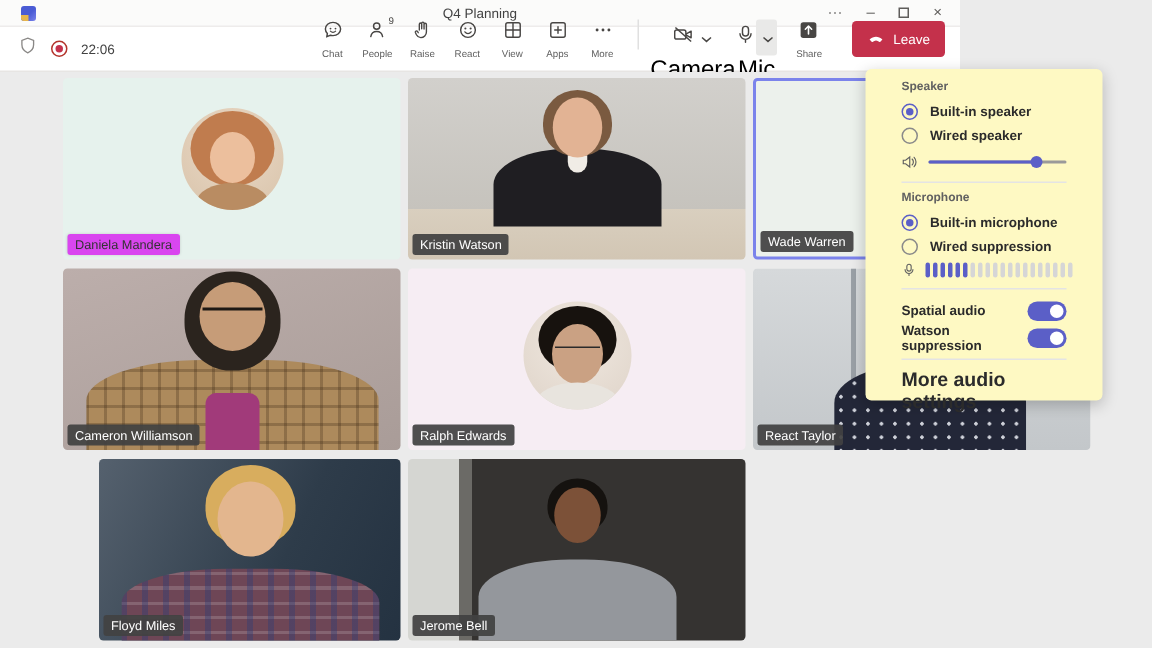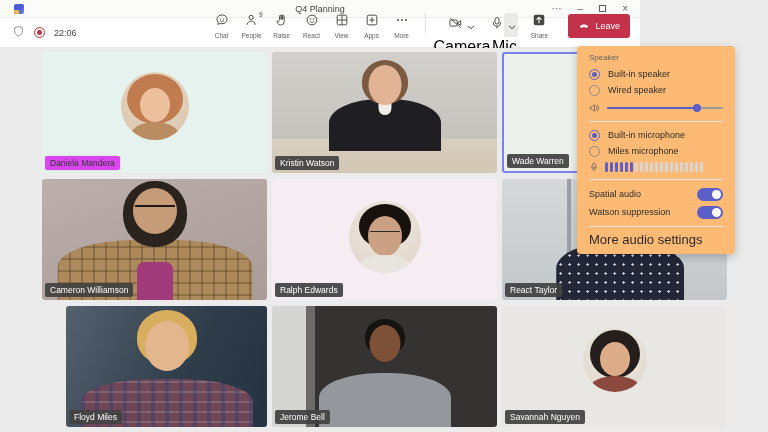--- a/index.html
+++ b/index.html
@@ -124,23 +124,23 @@
       background-image:repeating-linear-gradient(90deg, rgba(40,60,120,.38) 0 4px, transparent 4px 14px),
                        repeating-linear-gradient(0deg, rgba(255,255,255,.16) 0 2px, transparent 2px 10px);
       border-radius:42% 42% 0 0; }
 
   .t-jerome { background:linear-gradient(90deg,#d5d6d2 0 15%, #6b6a66 15% 19%, #353331 19% 100%); }
   .t-jerome .p-hair { width:40px; height:36px; top:13px; transform:translateX(-50%); background:#15120f; border-radius:50% 50% 44% 44%; }
   .t-jerome .p-face { width:31px; height:37px; top:19px; transform:translateX(-50%); background:#7c5138; border-radius:50%; }
   .t-jerome .p-body { width:132px; height:54px; bottom:0; transform:translateX(-50%); background:#94979c; border-radius:46% 46% 0 0; }
 
   
-  .panel { position:absolute; left:577px; top:-2px; width:158px; background:#fdba74;
-           border-radius:4px; box-shadow:0 3px 10px rgba(0,0,0,.22); padding:7px 12px 9px;
-           z-index:10; }
+  .panel { position:absolute; left:577px; top:-2px; width:158px; background:#fef9c3;
+           border-radius:4px; box-shadow:0 3px 10px rgba(0,0,0,.22); padding:7px 24px 9px;
+           z-index:10;font-weight:bold; }
   .sec-h { font-size:8px; color:#616161; height:13px; }
   .radio-row { display:flex; align-items:center; gap:8px; height:16px; cursor:pointer; }
   .radio { width:11px; height:11px; border:1px solid #8a8a8a; border-radius:50%; flex:none;
            display:flex; align-items:center; justify-content:center; }
   .radio.checked { border-color:#5b5fc7; }
   .radio.checked::after { content:""; width:5px; height:5px; background:#5b5fc7; border-radius:50%; }
   .radio-lbl { font-size:9px; color:#2b2b2b; }
   .slider-row { display:flex; align-items:center; gap:7px; height:16px; margin-top:2px; }
   .slider-row svg { width:11px; height:10px; flex:none; }
   .slider { position:relative; flex:1; height:2px; background:#9a9a9a; border-radius:1px; cursor:pointer; }
@@ -376,28 +376,20 @@
         <span class="name-label">Floyd Miles</span>
       </div>
 
       <div class="tile t-jerome">
         <div class="p-body"></div>
           <div class="p-hair"></div>
           <div class="p-face"></div>
         <span class="name-label">Jerome Bell</span>
       </div>
 
-      <div class="tile t-savannah">
-        <div class="avatar">
-          <div class="av-hair"></div>
-            <div class="av-face"></div>
-            <div class="av-body"></div>
-        </div>
-        <span class="name-label">Savannah Nguyen</span>
-      </div>
     </div>
 
     <div class="panel">
       <div class="sec-h">Speaker</div>
       <div>
         <div class="radio-row">
           <span class="radio checked"></span>
           <span class="radio-lbl">Built-in speaker</span>
         </div>
         <div class="radio-row">
@@ -410,28 +402,29 @@
             <path d="M1.5 4.5h2L7 1.8v8.4L3.5 7.5h-2Z" fill="none" stroke="#616161" stroke-width="1"></path>
             <path d="M9 3.5a3.4 3.4 0 0 1 0 5M10.7 2a5.8 5.8 0 0 1 0 8" fill="none" stroke="#616161" stroke-width="1" stroke-linecap="round"></path>
           </svg>
         <div class="slider">
           <div class="slider-fill" style="width: 78%;"></div>
           <div class="slider-thumb" style="left: 78%;"></div>
         </div>
       </div>
       <div class="pdiv"></div>
 
+      <div class="sec-h">Microphone</div>
       <div>
         <div class="radio-row">
           <span class="radio checked"></span>
           <span class="radio-lbl">Built-in microphone</span>
         </div>
         <div class="radio-row">
           <span class="radio"></span>
-          <span class="radio-lbl">Miles microphone</span>
+          <span class="radio-lbl">Wired suppression</span>
         </div>
       </div>
       <div class="miclvl-row">
         <svg viewBox="0 0 16 16">
             <rect x="5.7" y="1.8" width="4.6" height="7.4" rx="2.3" fill="none" stroke="#616161" stroke-width="1.2"></rect>
             <path d="M3.8 7.5a4.2 4.2 0 0 0 8.4 0M8 11.7v2.2" fill="none" stroke="#616161" stroke-width="1.2" stroke-linecap="round"></path>
           </svg>
         <div class="bars">
             <span class="bar filled"></span>
             <span class="bar filled"></span>

